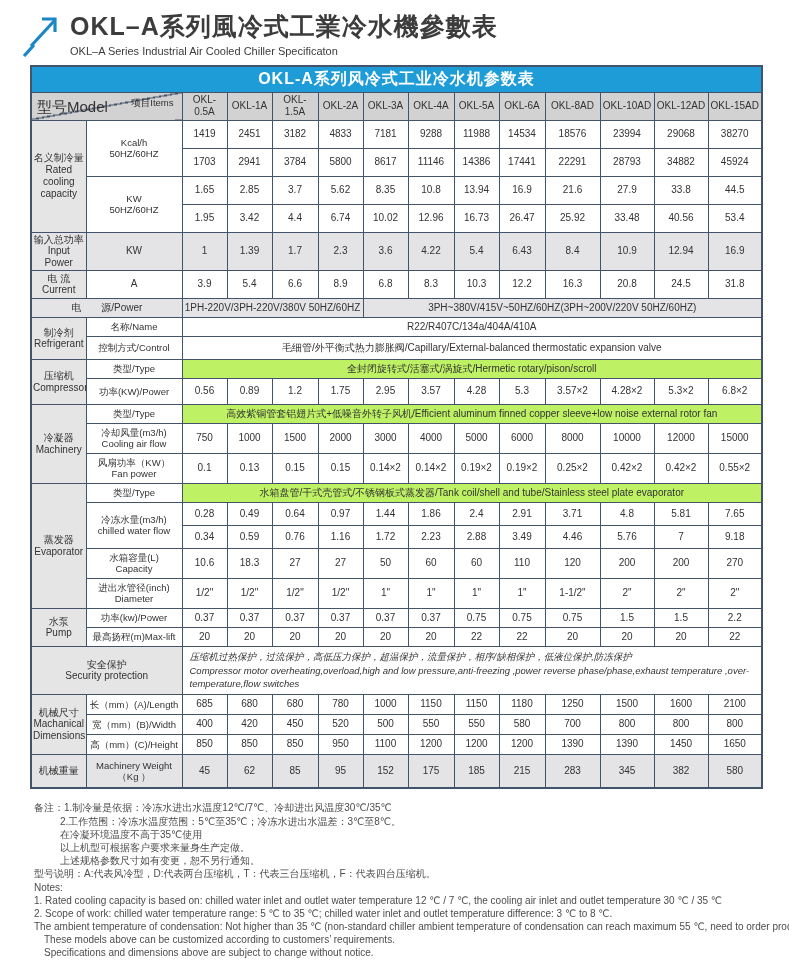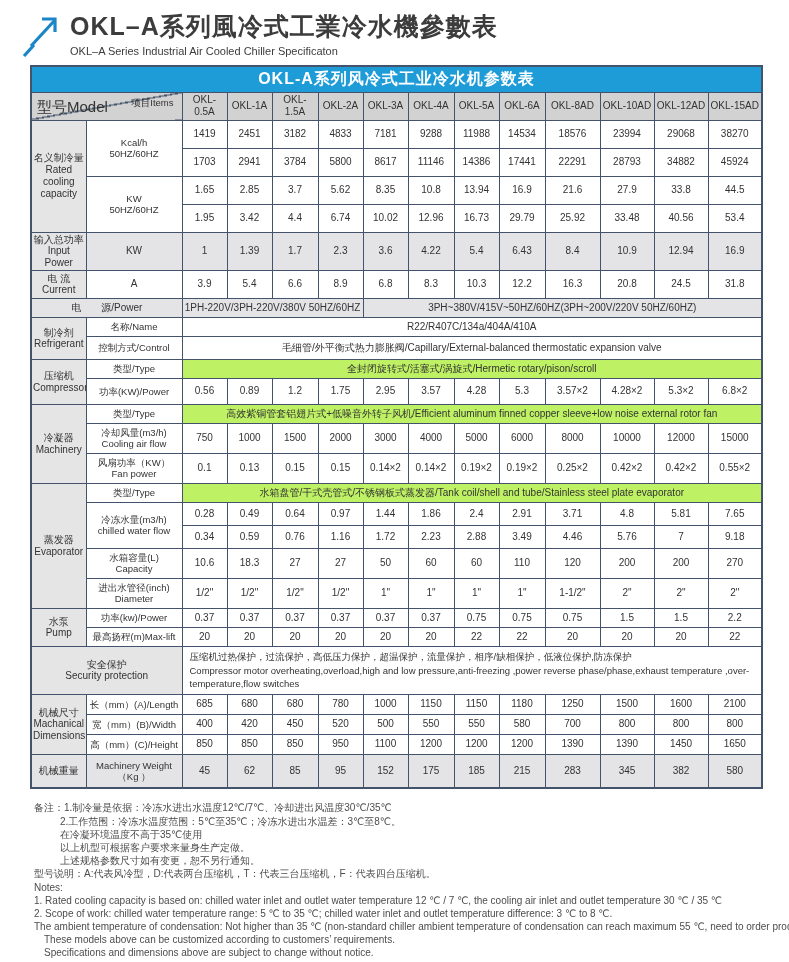--- a/index.html
+++ b/index.html
@@ -34,21 +34,21 @@
       transparent calc(50% - 0.7px), #43536b calc(50% - 0.7px),
       #43536b calc(50% + 0.7px), transparent calc(50% + 0.7px));
   }
   .corner .c-model { position:absolute; left:5px; bottom:4px; font-size:15px; }
   .corner .c-items { position:absolute; right:8px; top:4px; font-size:9.5px; }
   .cat { background:#e5e5e5; }
   .pre { white-space:pre-line; }
   .band, .band th, .band td { background:#e4e4e6; }
   .span-gray { background:#bef264; }
   .lbl { font-size:9.5px; }
-  .left-text { text-align:left; padding:1px 7px; font-size:9.5px; line-height:1.4; } .h30 { height:30px; } .h28 { height:28px; }
+  .left-text { text-align:left; padding:1px 7px; font-size:9.5px; line-height:1.4;font-style:italic; } .h30 { height:30px; } .h28 { height:28px; }
   .h26 { height:26px; } .h23 { height:23px; }
   .h20 { height:20px; } .h19 { height:19px; } .h34 { height:34px; }
   .h48 { height:48px; }
 
   
   .notes { margin:12px 0 0 34px; font-size:10px; color:#4c4c4c; line-height:1.32; }
   .notes div { white-space:nowrap; }
   .ind-zh { padding-left:26px; }
   .ind-en { padding-left:10px; }
 </style>
@@ -163,21 +163,21 @@
           <td>44.5</td>
         </tr>
   <tr class="h28">
           <td>1.95</td>
           <td>3.42</td>
           <td>4.4</td>
           <td>6.74</td>
           <td>10.02</td>
           <td>12.96</td>
           <td>16.73</td>
-          <td>29.79</td>
+          <td>26.47</td>
           <td>25.92</td>
           <td>33.48</td>
           <td>40.56</td>
           <td>53.4</td>
         </tr>
 
   <tr class="h28 band">
     <th class="cat pre">输入总功率
 Input Power</th>
     <th>KW</th>

